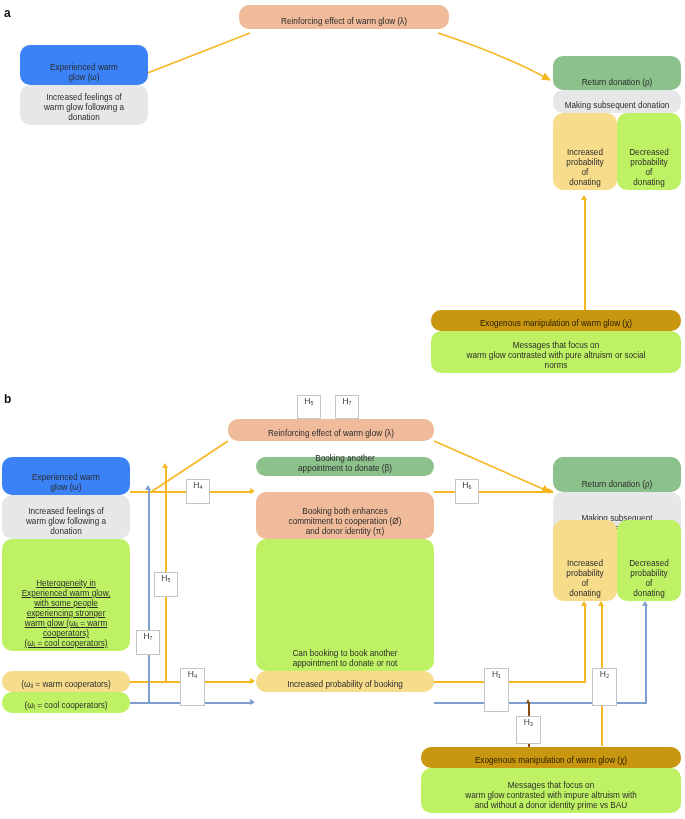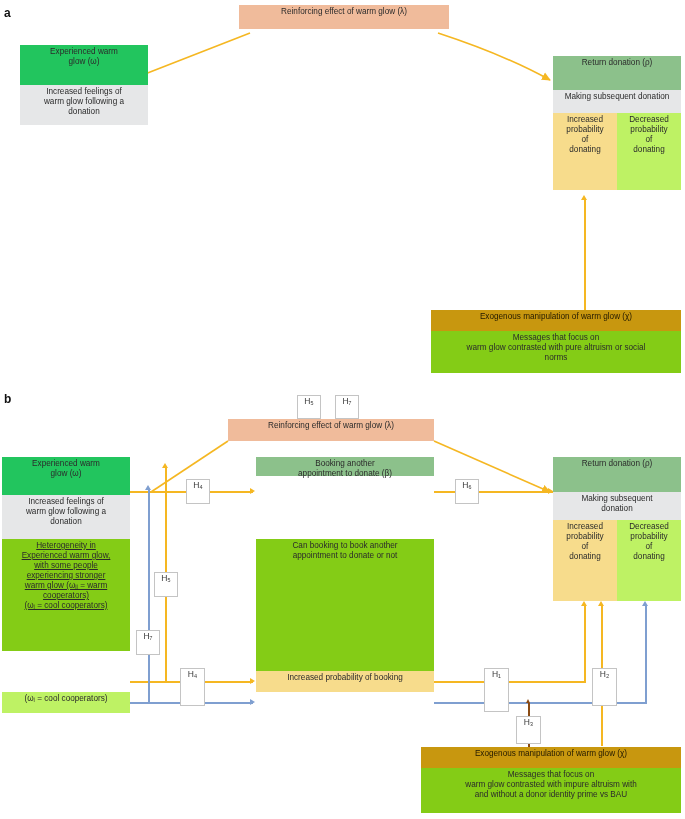--- a/index.html
+++ b/index.html
@@ -16,32 +16,33 @@
     position: absolute;
     font-size: 12px;
     font-weight: bold;
     color: #111;
   }
 
   
   .box {
     position: absolute;
     display: flex;
-    align-items: flex-start;
+    align-items: flex-end;
     justify-content: center;
     text-align: center;
     line-height: 1.22;
     padding: 2px 4px;
     z-index: 5;
+    border-radius: 10px;
   }
   .box span { display: block; }
 
-  .c-blue   { background: #22c55e; }
+  .c-blue   { background: #3b82f6; }
   .c-grey-l { background: #e6e7e8; }
-  .c-grey   { background: #84cc16; }
+  .c-grey   { background: #bef264; }
   .c-green  { background: #8cc18b; }
   .c-peach  { background: #f0bb9b; }
   .c-yellow { background: #f7dc8c; }
   .c-steel  { background: #bef264; }
   .c-gold   { background: #c8970f; }
 
   .t11 { font-size: 8.2px; }
   .t-head { font-size: 8.2px; }
 
   
@@ -169,27 +170,35 @@
   </div>
   <div class="box c-grey t11" style="left:2px; top:539px; width:128px; height:112px; white-space:pre-line;text-decoration:underline;">
     <span>Heterogeneity in
 Experienced warm glow,
 with some people
 experiencing stronger
 warm glow (ωᵢᵢ = warm
 cooperators)
 (ωᵢ = cool cooperators)</span>
   </div>
+  <div class="box c-yellow t11" style="left:2px; top:671px; width:128px; height:21px;">
+    <span>(ωᵢᵢ = warm cooperators)</span>
+  </div>
   <div class="box c-steel t11" style="left:2px; top:692px; width:128px; height:21px;">
     <span>(ωᵢ = cool cooperators)</span>
   </div>
 
   <div class="box c-green t-head" style="left:256px; top:457px; width:178px; height:19px; white-space:pre-line;">
     <span>Booking another
 appointment to donate (β)</span>
+  </div>
+  <div class="box c-peach t11" style="left:256px; top:492px; width:178px; height:47px; white-space:pre-line;">
+    <span>Booking both enhances
+commitment to cooperation (Ø)
+and donor identity (π)</span>
   </div>
   <div class="box c-grey t11" style="left:256px; top:539px; width:178px; height:132px; white-space:pre-line;">
     <span>Can booking to book another
 appointment to donate or not</span>
   </div>
   <div class="box c-yellow t11" style="left:256px; top:671px; width:178px; height:21px;">
     <span>Increased probability of booking</span>
   </div>
 
   <div class="box c-green t-head" style="left:553px; top:457px; width:128px; height:35px;">

